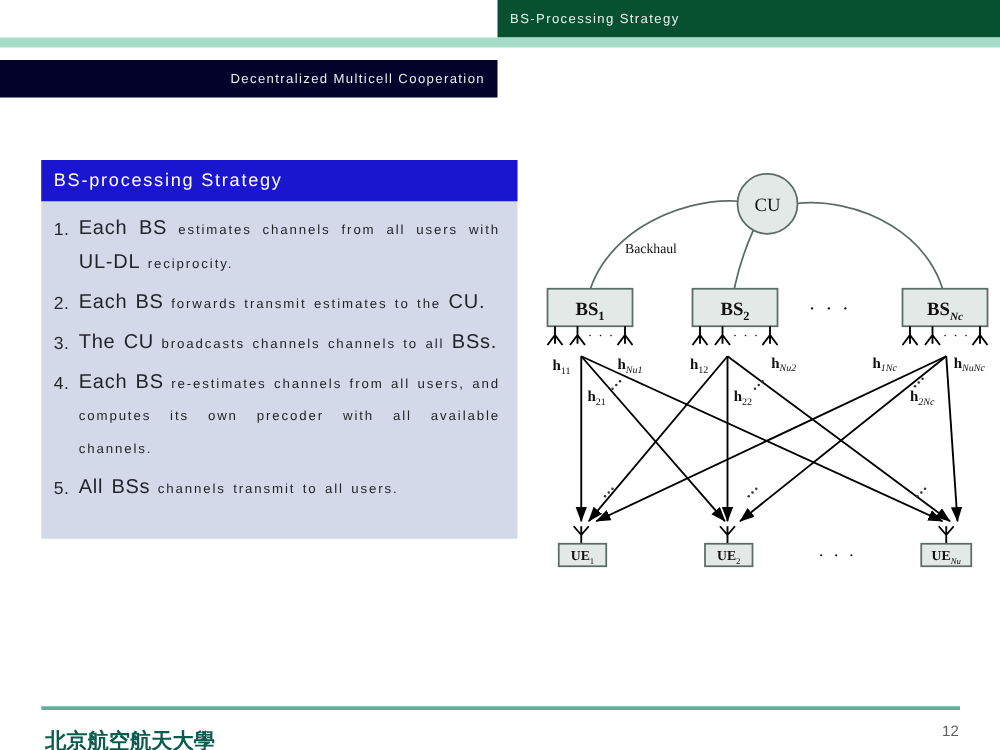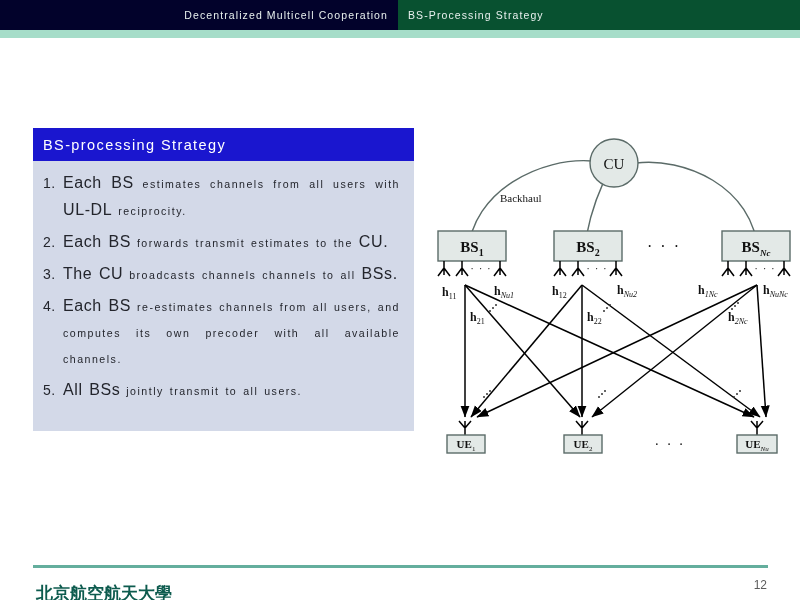--- a/index.html
+++ b/index.html
@@ -24,20 +24,21 @@
   }
   .hdr-left {
     width: 398px;
     height: 30px;
     background: #02022b;
     display: flex;
     align-items: center;
     justify-content: flex-end;
     box-sizing: border-box;
     padding-right: 10px;
+    margin-top: 48px;
   }
   .hdr-right {
     flex: 1;
     height: 30px;
     background: #085130;
     display: flex;
     align-items: center;
     justify-content: flex-start;
     box-sizing: border-box;
     padding-left: 10px;
@@ -180,21 +181,21 @@
       <div class="li-row">
         <div class="li-num">3.</div>
         <div class="li-body"><span class="big">The CU</span> <span>broadcasts channels channels to all</span> <span class="big">BSs.</span></div>
       </div>
       <div class="li-row">
         <div class="li-num">4.</div>
         <div class="li-body"><span class="big">Each BS</span> <span>re-estimates channels from all users, and computes its own precoder with all available channels.</span></div>
       </div>
       <div class="li-row">
         <div class="li-num">5.</div>
-        <div class="li-body"><span class="big">All BSs</span> <span>jointly transmit to all users.</span></div>
+        <div class="li-body"><span class="big">All BSs</span> <span>channels transmit to all users.</span></div>
       </div>
     </div>
 </div>
 
 <div id="diagram">
   <svg width="380" height="340" viewBox="0 0 380 340">
     <defs>
       <marker id="arrow" markerWidth="9" markerHeight="9" refX="7.6" refY="3" orient="auto">
         <path d="M0,0 L8,3 L0,6 z" fill="#000"></path>
       </marker>

